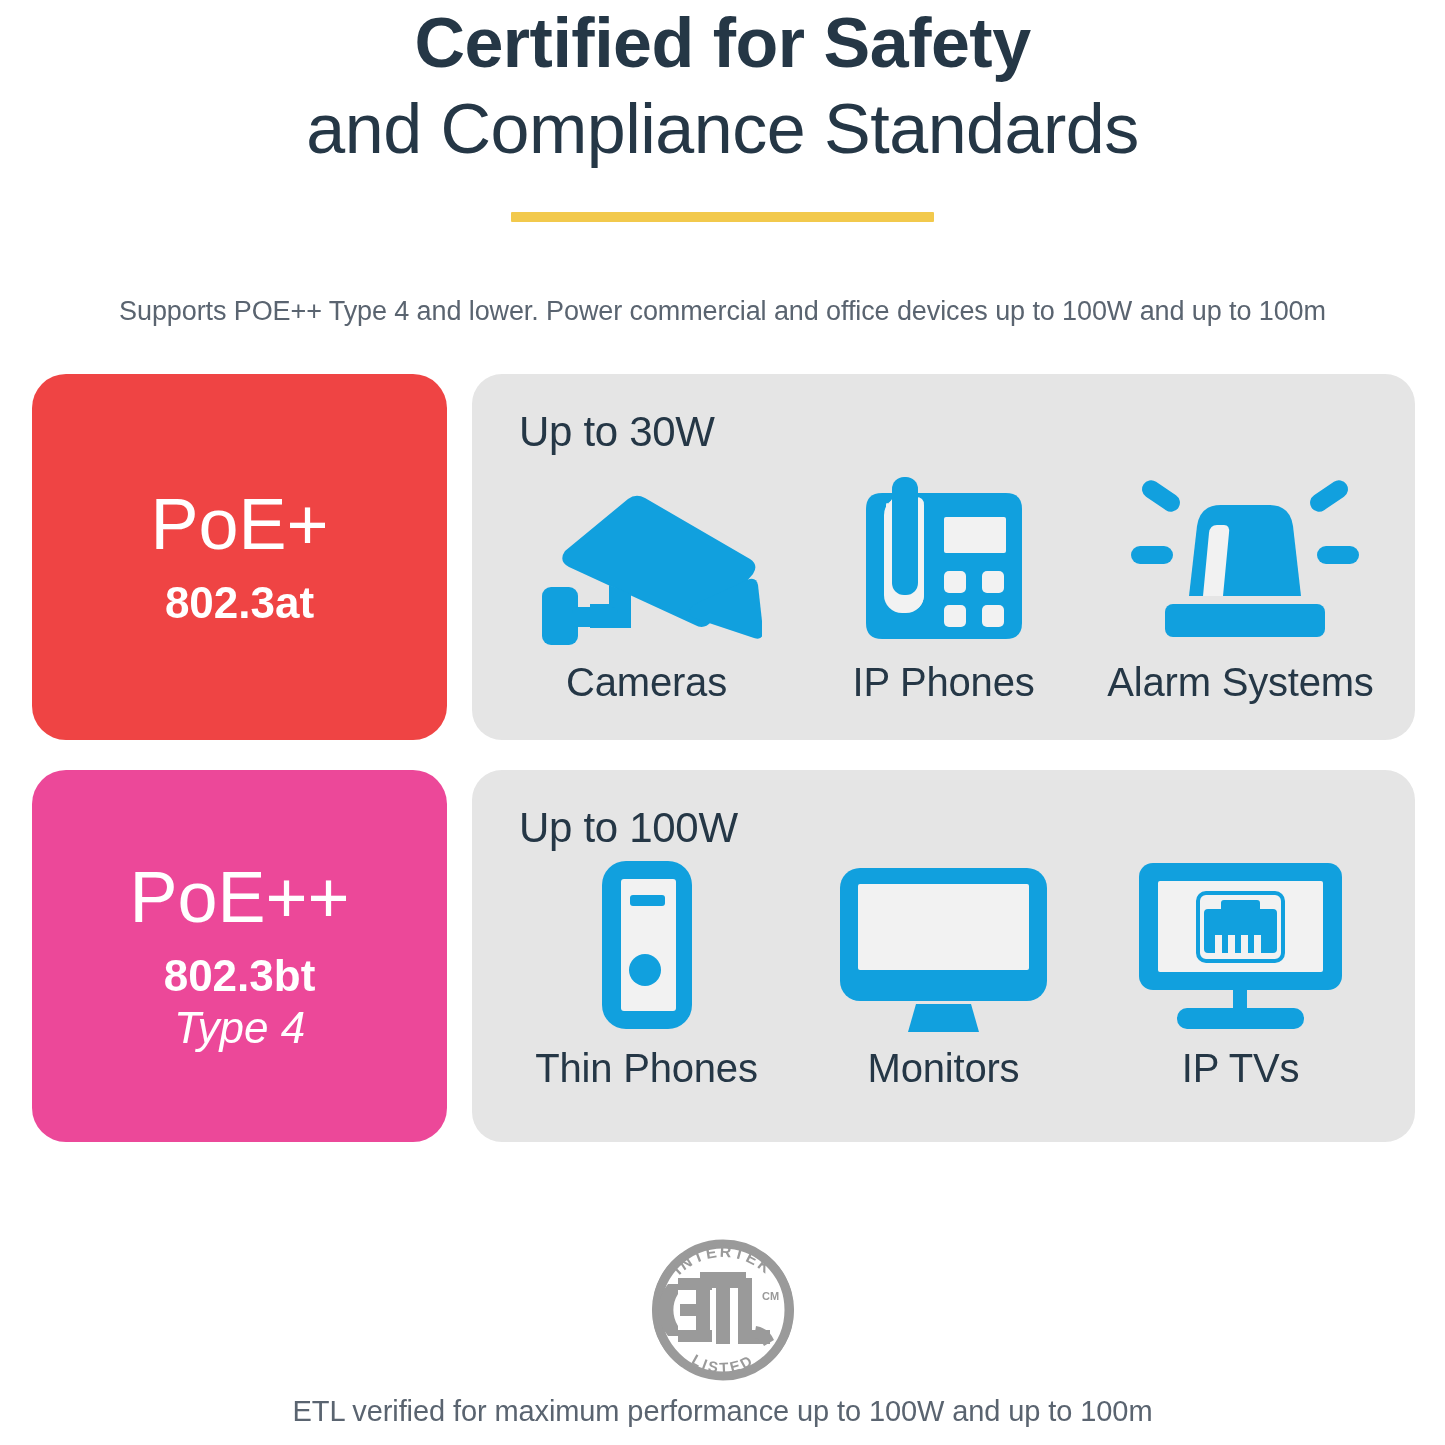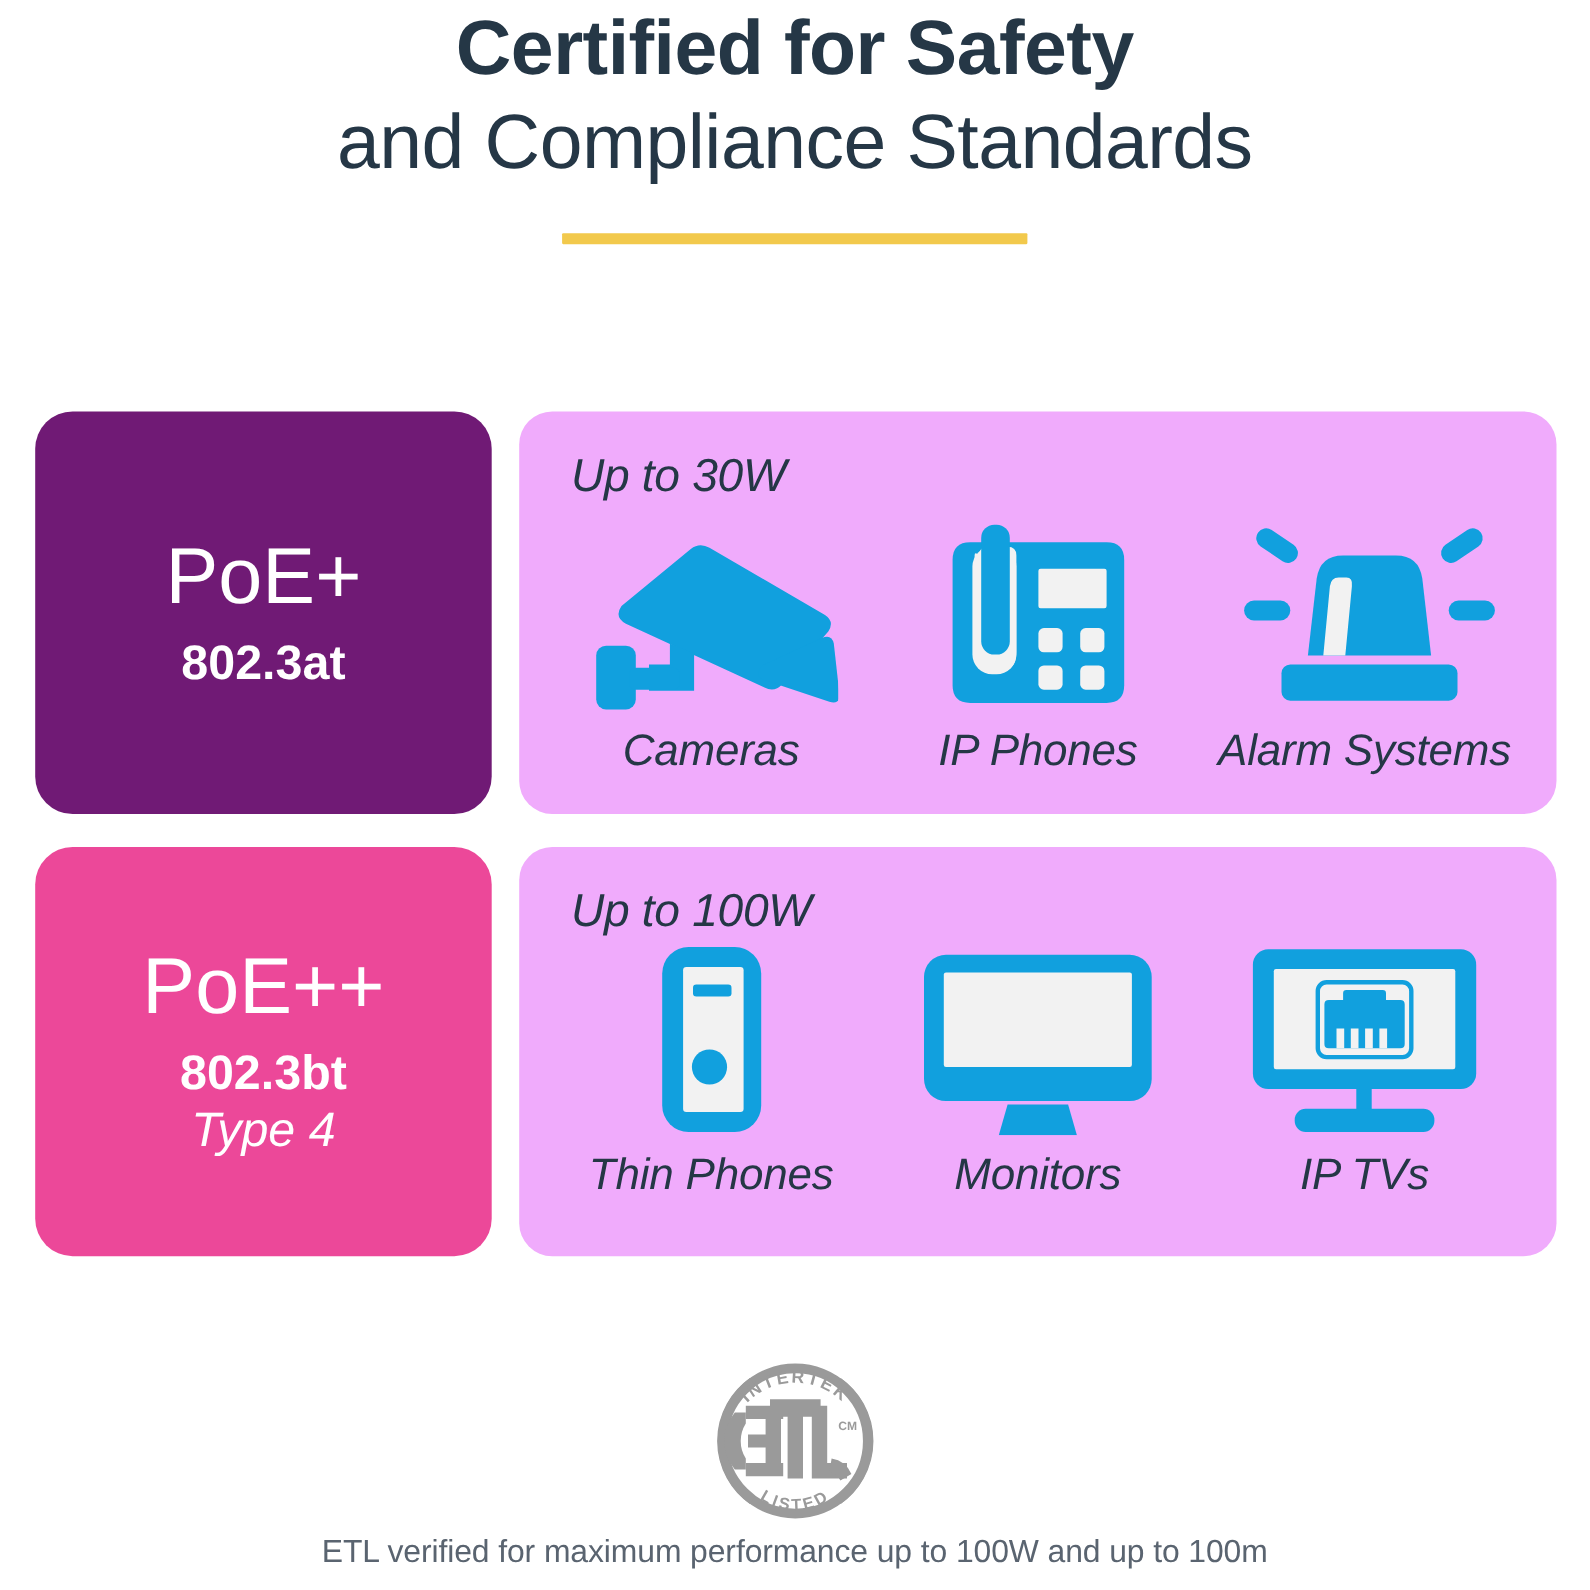--- a/index.html
+++ b/index.html
@@ -45,37 +45,36 @@
   .row-a{left:32px;top:374px;width:1383px;height:366px;}
   .row-b{left:32px;top:770px;width:1383px;height:372px;}
 
   .badge{
     width:415px;flex:0 0 415px;
     border-radius:34px;
     display:flex;flex-direction:column;
     align-items:center;justify-content:center;
     color:#ffffff;
   }
-  .badge.blue{background:#701a75;}
+  .badge.blue{background:#ef4444;}
   .badge.dark{background:#ec4899;}
   .badge-title{
     font-size:72px;line-height:78px;font-weight:400;letter-spacing:0px;
   }
   .badge-sub{
     font-size:44px;line-height:52px;font-weight:700;margin-top:14px;
   }
   .badge-sub2{
     font-size:44px;line-height:52px;font-weight:400;font-style:italic;
   }
 
   .panel{
     margin-left:25px;flex:1 1 auto;
-    background:#f0abfc;border-radius:30px;
+    background:#e5e5e5;border-radius:30px;
     position:relative;
-    font-style:italic;
   }
   .panel-heading{
     position:absolute;left:47px;top:34px;
     font-size:42px;color:#253746;font-weight:400;letter-spacing:-0.3px;
   }
   .devices{
     position:absolute;left:0;right:0;top:82px;bottom:18px;
     display:flex;align-items:flex-start;justify-content:space-around;
     padding:0 26px;
   }
@@ -108,20 +107,21 @@
 <body>
 
 <div class="page">
 
   <div class="header">
     <div class="title-line l1">Certified for Safety</div>
     <div class="title-line l2">and Compliance Standards</div>
     <div class="rule"></div>
   </div>
 
+  <div class="subtitle">Supports POE++ Type 4 and lower. Power commercial and office devices up to 100W and up to 100m</div>
 
   <div class="row row-a">
     <div class="badge blue">
       <div class="badge-title">PoE+</div>
       <div class="badge-sub">802.3at</div>
     </div>
 
     <div class="panel">
       <div class="panel-heading">Up to 30W</div>
       <div class="devices">

